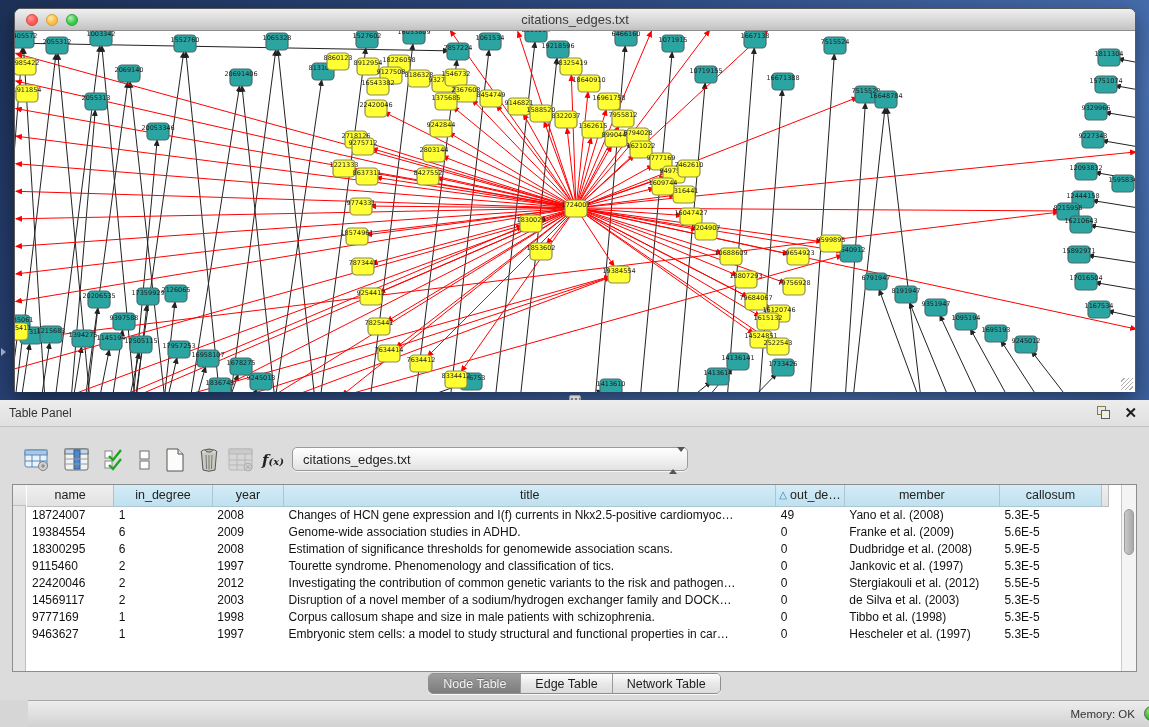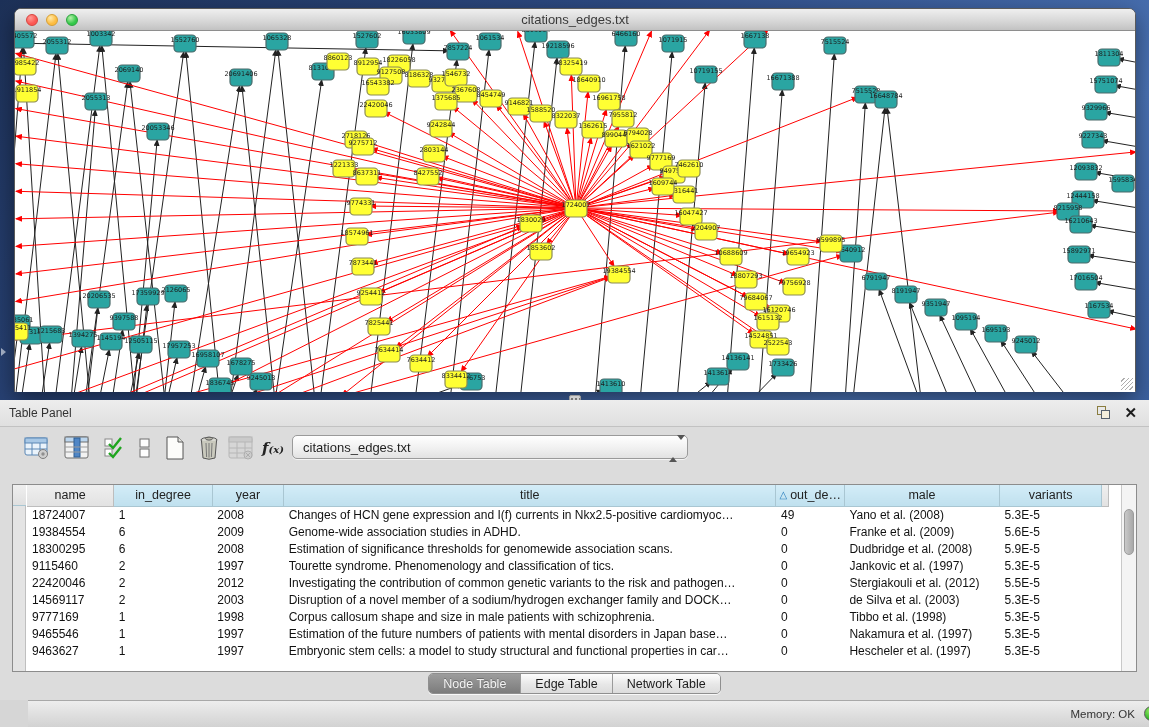--- a/index.html
+++ b/index.html
@@ -39,21 +39,21 @@
   #table-panel { left:0; top:400px; width:1149px; height:300px; background:#dcdcdc; }
   #tp-header { left:0; top:0; width:100%; height:27px; background:linear-gradient(#ededed,#e0e0e0);
     border-bottom:1px solid #c2c2c2; }
   #tp-title { position:absolute; left:9px; top:6px; font-size:12px; color:#333; }
   #float-icon { position:absolute; right:38px; top:6px; width:14px; height:14px; }
   #float-icon .sq1 { position:absolute; left:0; top:0; width:9px; height:9px; border:1px solid #8a7d3f; background:transparent;}
   #float-icon .sq2 { position:absolute; left:4px; top:4px; width:9px; height:9px; border:1px solid #55606e; background:#f3eedd;}
   #tp-close { position:absolute; right:12px; top:4px; font-size:15px; font-weight:bold; color:#1c1c1c; cursor:default;}
 
   
-  #tp-toolbar { left:14px; top:28px; width:1120px; height:42px; }
+  #tp-toolbar { left:14px; top:40px; width:1120px; height:42px; }
   .tbi { position:absolute; top:4px; width:30px; height:32px; display:flex; align-items:center; justify-content:center; }
   .tbi svg { display:block; }
   #fx-icon { font-family:"DejaVu Serif", serif; font-style:italic; font-weight:bold; font-size:15px; color:#222; }
   #fx-icon small { font-size:10px; font-weight:bold; }
   #table-selector { position:absolute; left:278px; top:7px; width:396px; height:24px;
     border:1px solid #9a9a9a; border-radius:5px; background:linear-gradient(#ffffff,#efefef 60%,#e2e2e2);
     box-shadow:0 1px 0 rgba(255,255,255,.7); }
   #table-selector .val { position:absolute; left:10px; top:4px; font-size:13px; color:#1f1f1f; }
   #table-selector .caps { position:absolute; right:9px; top:4px; width:9px; height:16px; }
   .cap-up { width:0;height:0;border-left:4px solid transparent;border-right:4px solid transparent;border-bottom:5px solid #555; margin-bottom:3px;}
@@ -878,22 +878,22 @@
             <col style="width:104px">
             <col>
         </colgroup>
         <thead>
             <tr id="tbl-head">
               <th class="gray">name</th>
               <th>in_degree</th>
               <th>year</th>
               <th>title</th>
               <th><span class="sort-tri">△</span>out_de…</th>
-              <th>male</th>
-              <th>variants</th>
+              <th>member</th>
+              <th>callosum</th>
               <th class="gray" style="border-color: rgb(189, 189, 189);"></th>
             </tr>
           </thead>
         <tbody id="tbl-body">
             <tr>
               <td>18724007</td>
               <td>1</td>
               <td>2008</td>
               <td>Changes of HCN gene expression and I(f) currents in Nkx2.5-positive cardiomyoc…</td>
               <td>49</td>
@@ -955,30 +955,20 @@
               <td>9777169</td>
               <td>1</td>
               <td>1998</td>
               <td>Corpus callosum shape and size in male patients with schizophrenia.</td>
               <td>0</td>
               <td>Tibbo et al. (1998)</td>
               <td>5.3E-5</td>
               <td></td>
             </tr>
             <tr>
-              <td>9465546</td>
-              <td>1</td>
-              <td>1997</td>
-              <td>Estimation of the future numbers of patients with mental disorders in Japan base…</td>
-              <td>0</td>
-              <td>Nakamura et al. (1997)</td>
-              <td>5.3E-5</td>
-              <td></td>
-            </tr>
-            <tr>
               <td>9463627</td>
               <td>1</td>
               <td>1997</td>
               <td>Embryonic stem cells: a model to study structural and functional properties in car…</td>
               <td>0</td>
               <td>Hescheler et al. (1997)</td>
               <td>5.3E-5</td>
               <td></td>
             </tr>
           </tbody>

